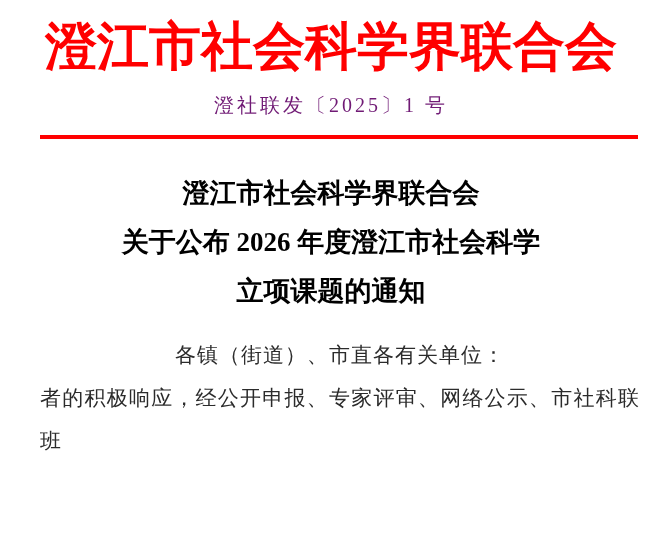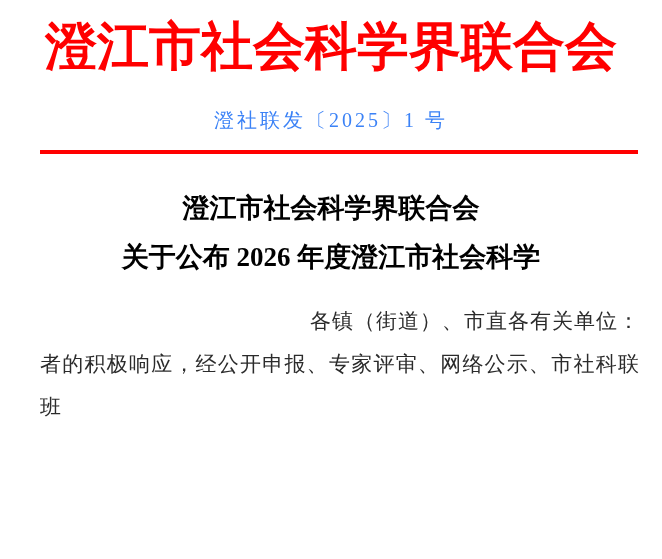--- a/index.html
+++ b/index.html
@@ -17,25 +17,25 @@
     margin-top: 14px;
     text-align: center;
     font-size: 52px;
     line-height: 66px;
     font-weight: 700;
     color: var(--accent, #ff0000);
     letter-spacing: 0px;
     white-space: nowrap;
   }
   .doc-number {
-    margin-top: 26px;
+    margin-top: 11px;
     text-align: center;
     font-size: 20px;
     line-height: 28px;
-    color: #3b82f6;
+    color: #701a75;
     letter-spacing: 3px;
   }
   .red-divider {
     margin: 16px 24px 0 40px;
     height: 4px;
     background: var(--accent, #ff0000);
     border: none;
   }
   .doc-title {
     margin-top: 30px;
@@ -46,41 +46,42 @@
     color: #000000;
   }
   .doc-title .title-line { white-space: nowrap; }
   .body-text {
     margin: 18px 22px 0 40px;
     font-size: 21px;
     line-height: 43px;
     color: #2b2b2b;
     letter-spacing: 1px;
   }
-  .salutation { text-align: right; }
+  .salutation { text-align: center; }
   .para-line {
     text-align: justify;
     text-align-last: justify;
   }
   .para-line.first { text-indent: 2em; }
 </style>
 </head>
 <body>
 
 <div class="page">
 
   <div class="org-name">澄江市社会科学界联合会</div>
 
   <div class="doc-number">澄社联发〔2025〕1 号</div>
 
   <div class="red-divider"></div>
 
   <div class="doc-title">
     <div class="title-line">澄江市社会科学界联合会</div>
     <div class="title-line">关于公布 2026 年度澄江市社会科学</div>
+    <div class="title-line">立项课题的通知</div>
   </div>
 
   <div class="body-text">
     <div class="salutation">各镇（街道）、市直各有关单位：</div>
     <div class="para-line">者的积极响应，经公开申报、专家评审、网络公示、市社科联班</div>
 
   </div>
 
 </div>
 

